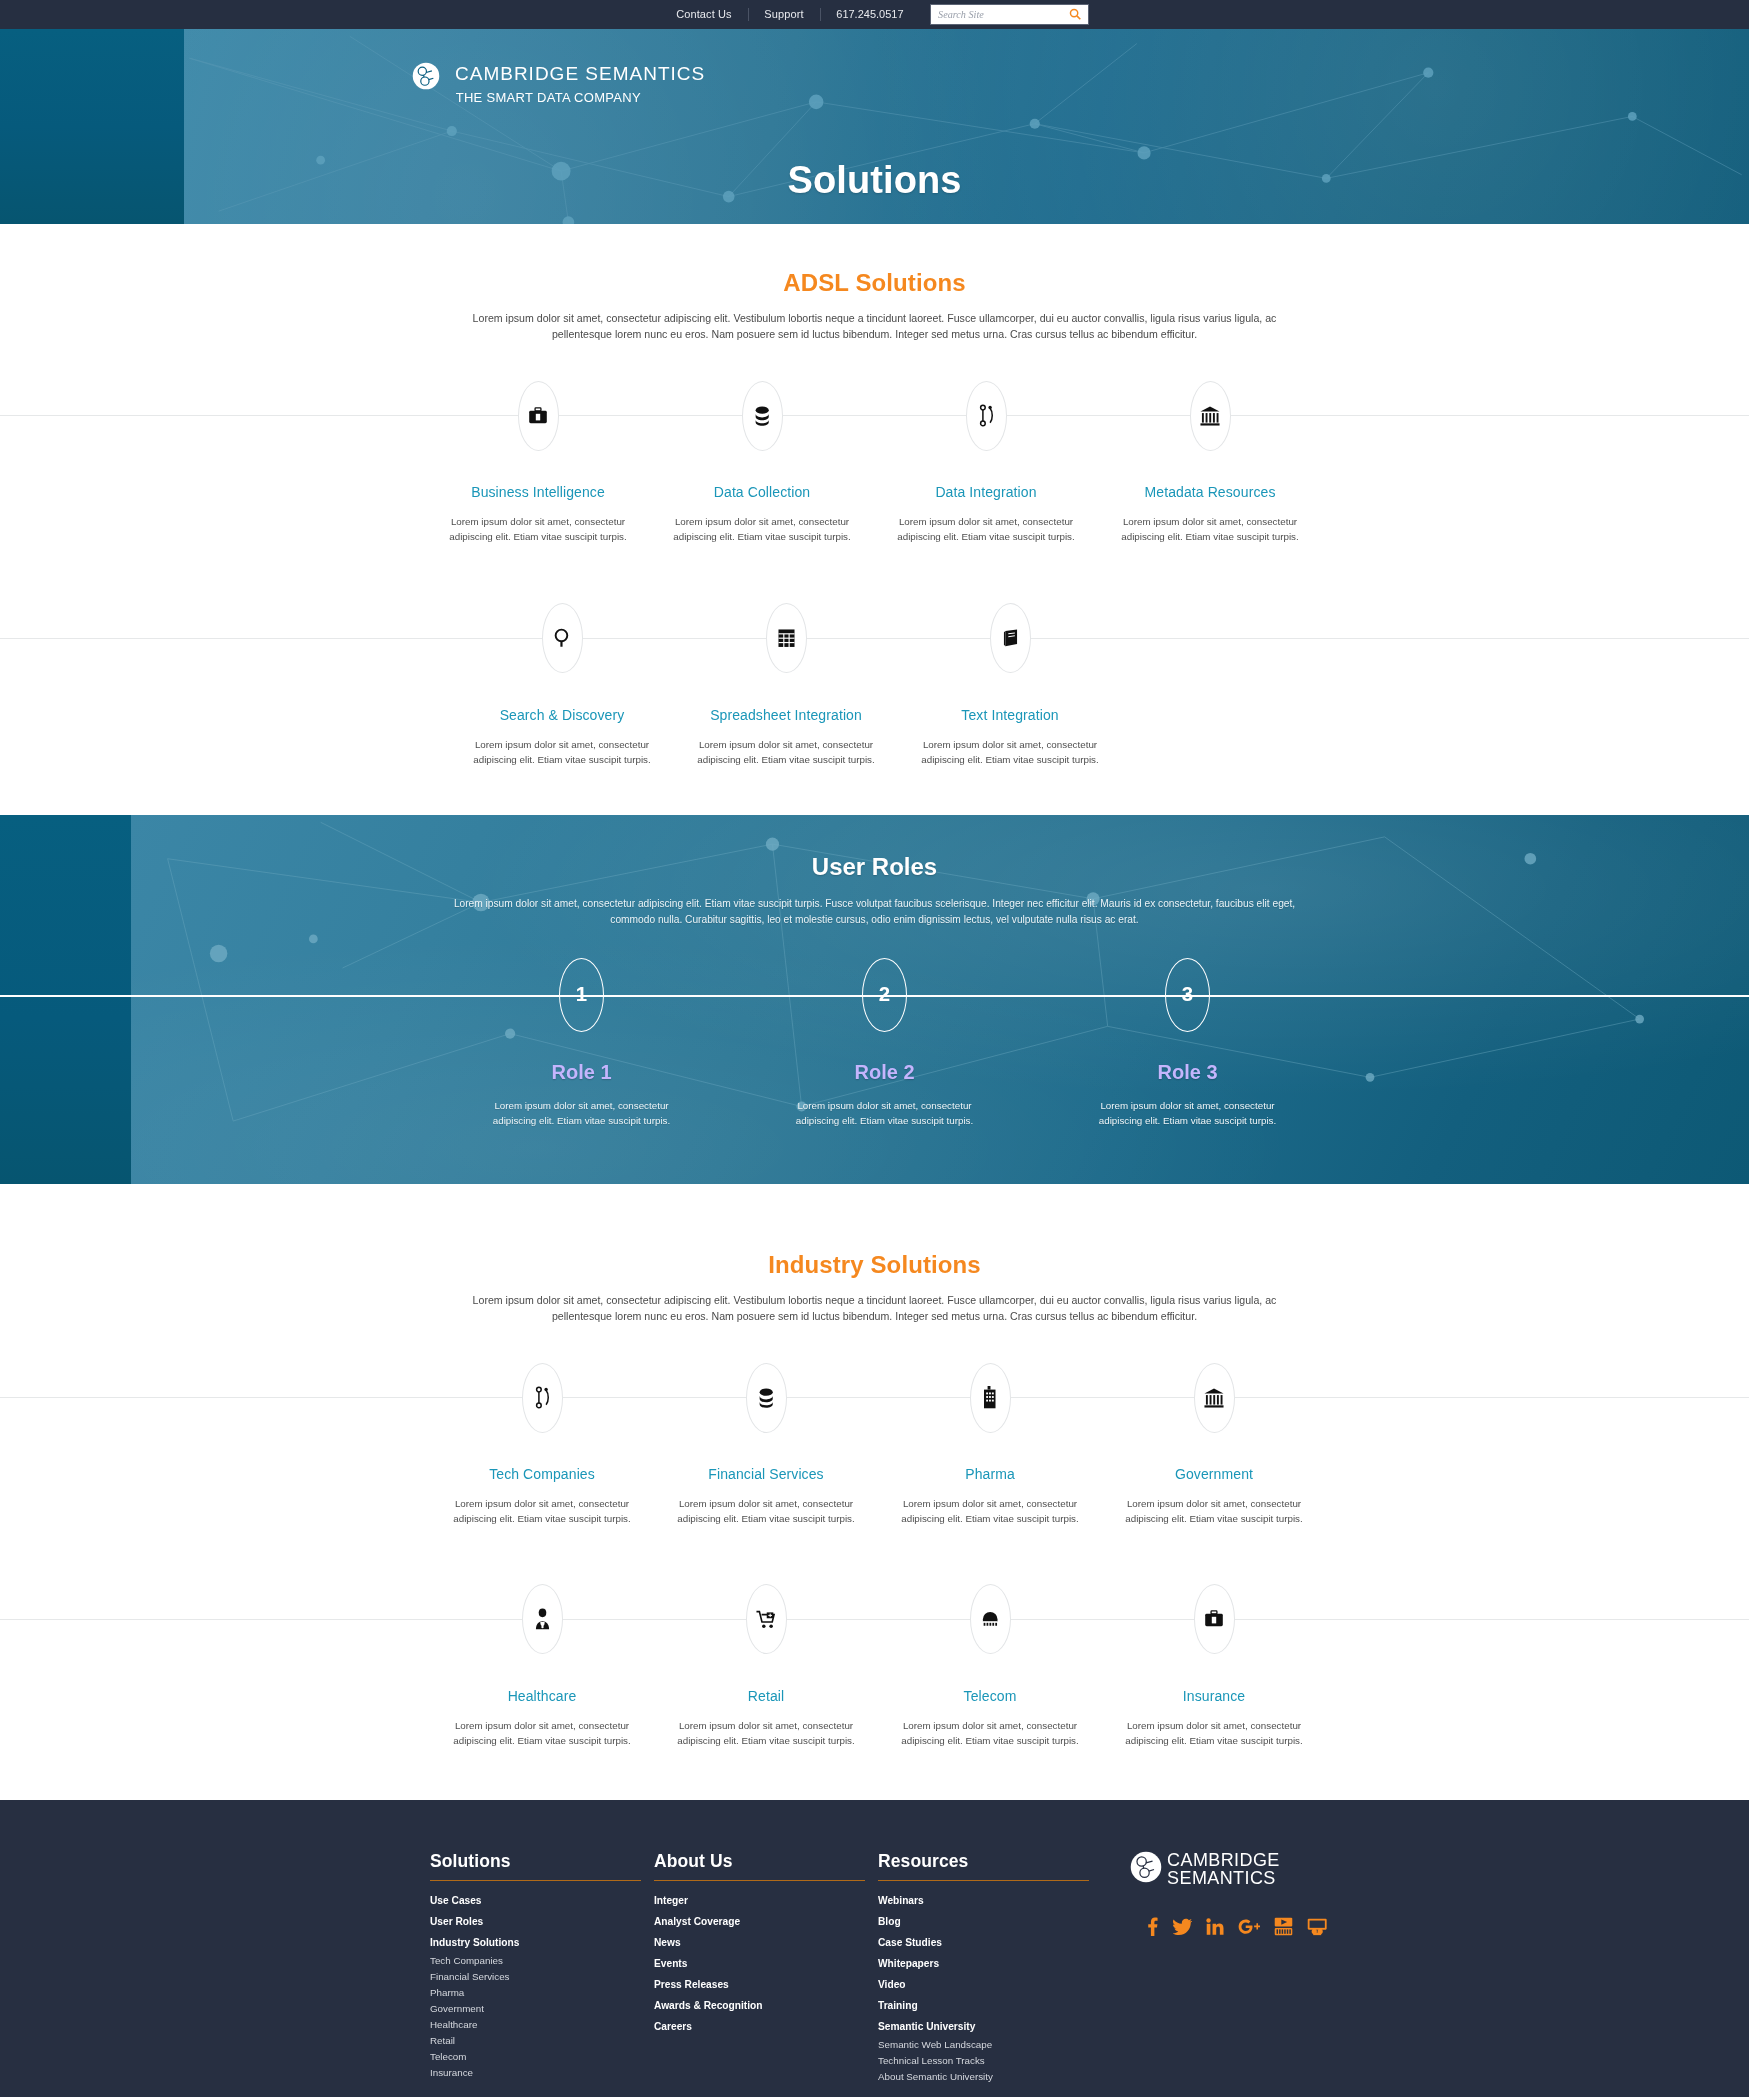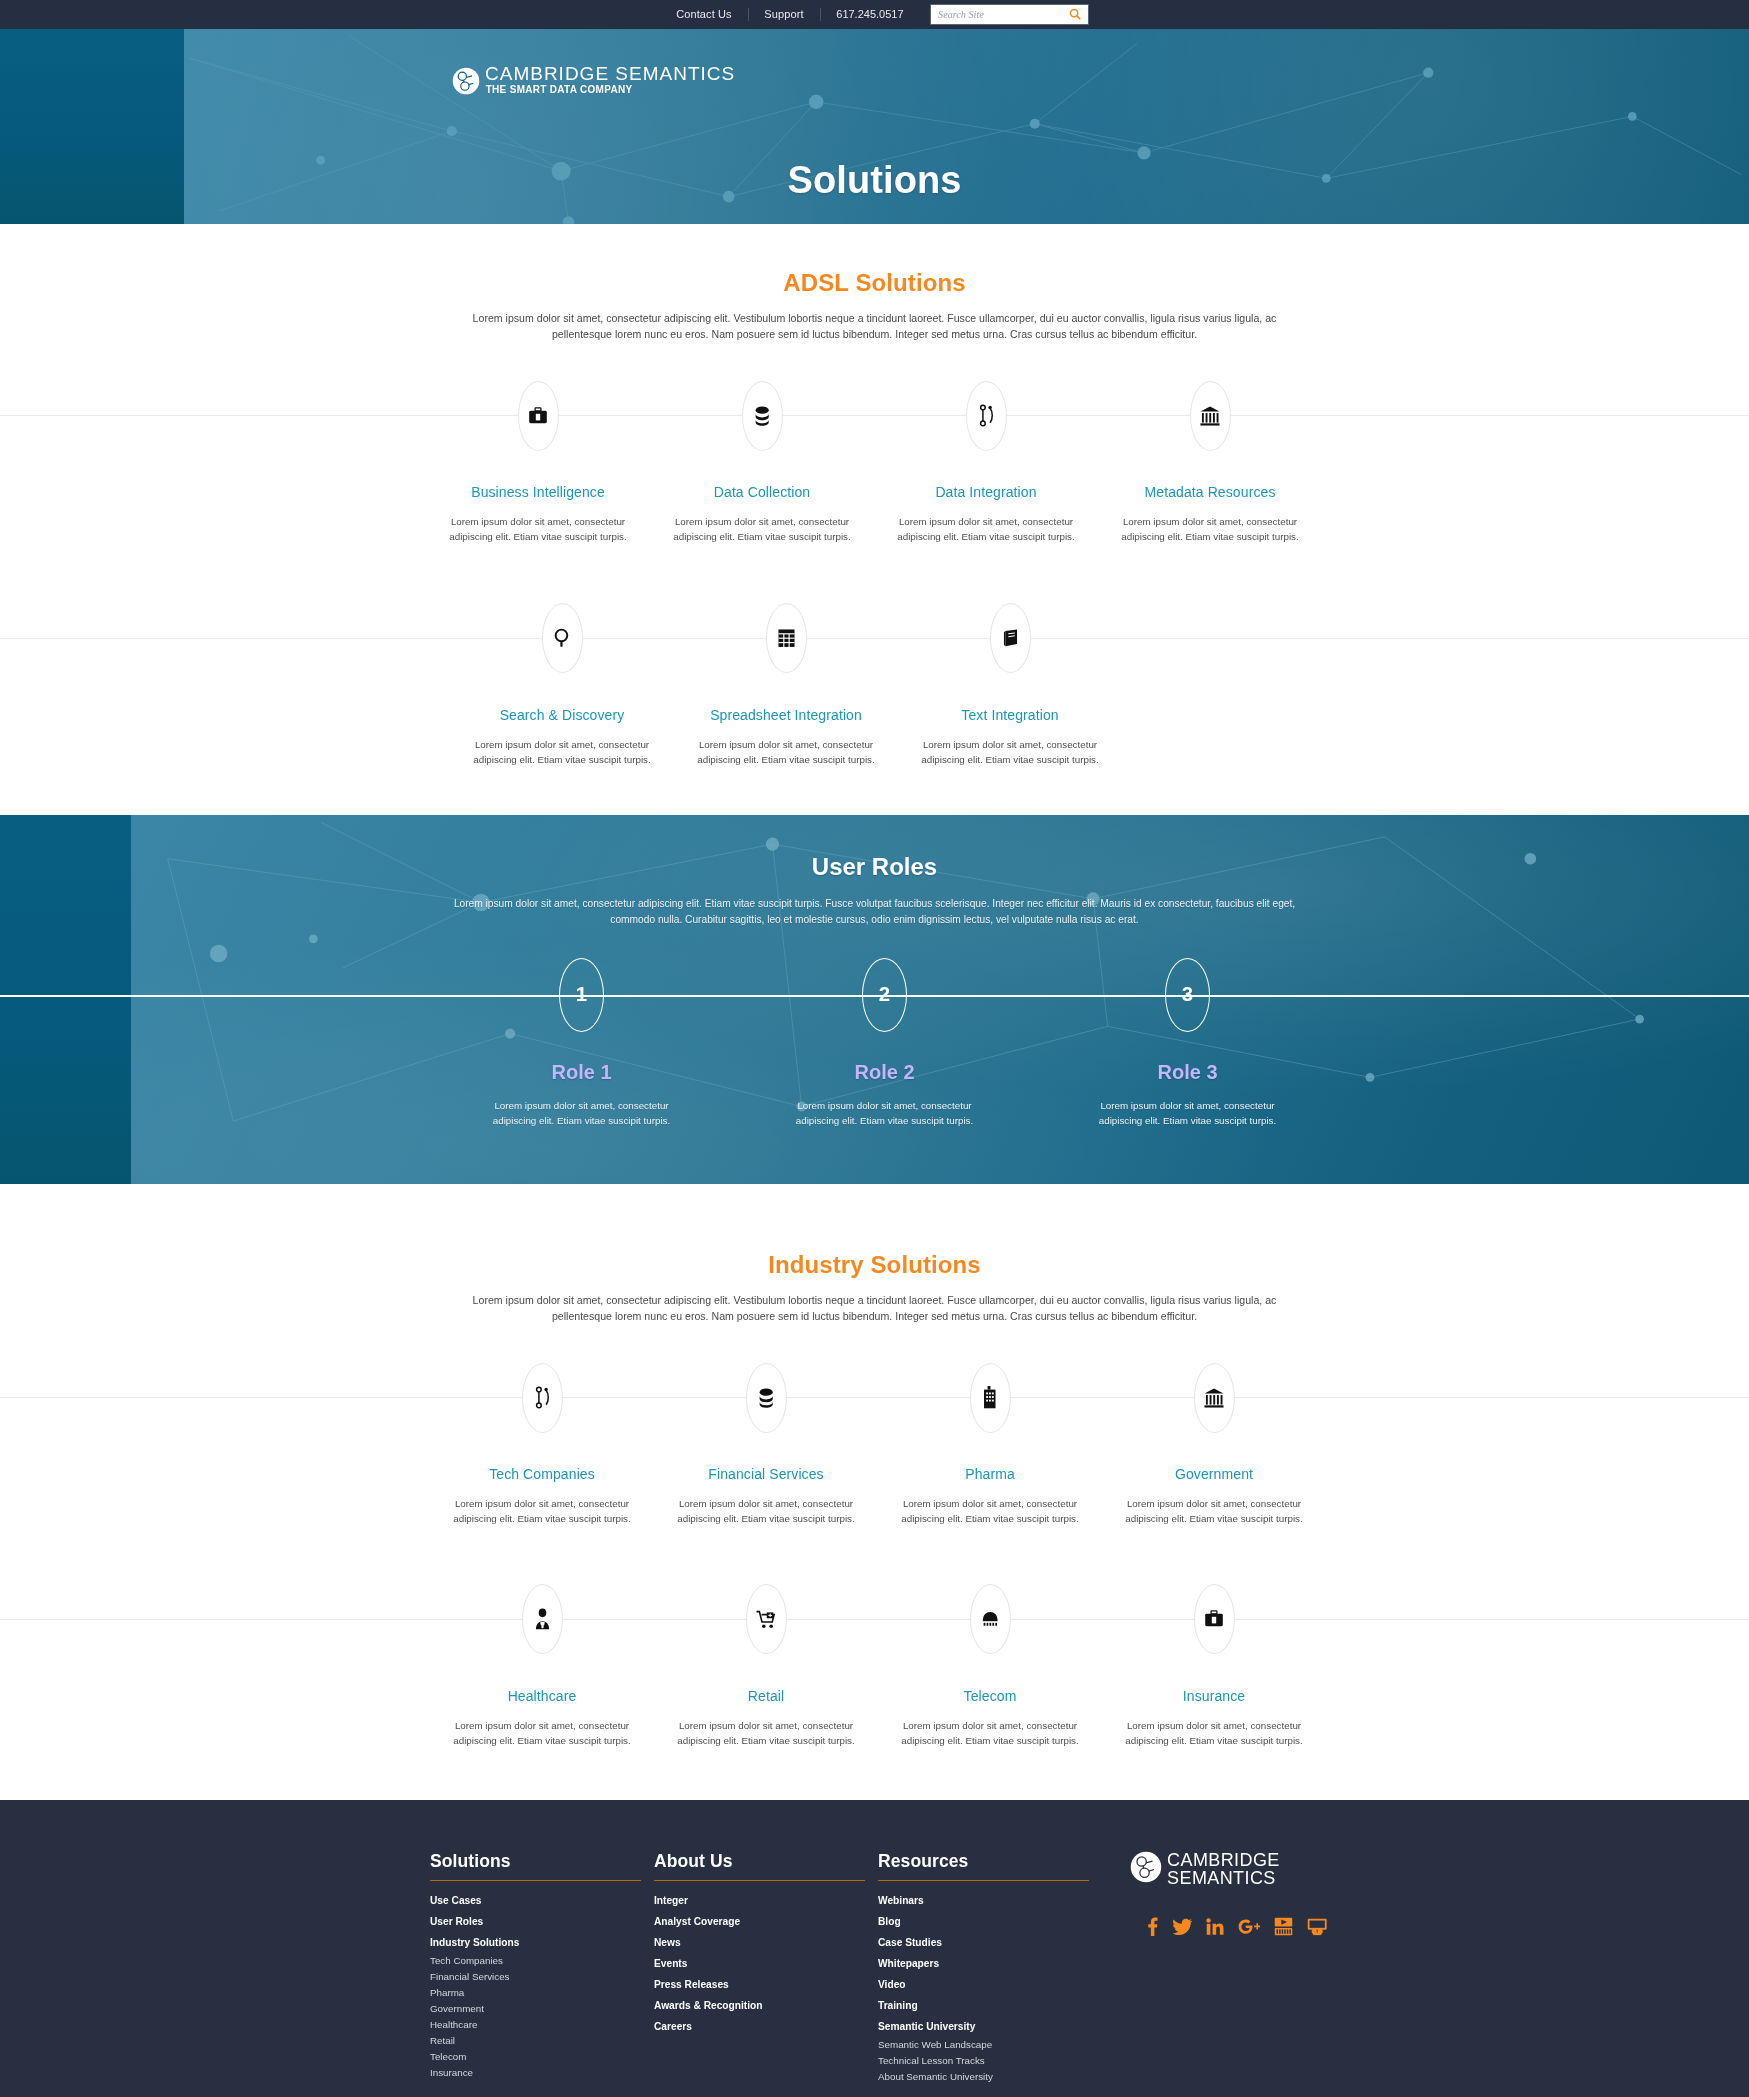--- a/index.html
+++ b/index.html
@@ -80,33 +80,33 @@
   .hero-left-band {
     position: absolute; left: 0; top: 0; width: 184px; height: 100%;
     background: linear-gradient(180deg, #075f80 0%, #065a7c 50%, #065570 100%);
   }
   .hero-nav {
     position: absolute; left: 0; top: 0; width: 100%; height: 57px;
     display: flex; align-items: center;
     z-index: 10;
   }
   .logo {
-    position: absolute; left: 452px; top: 33px;
-    display: flex; align-items: flex-end; gap: 5px;
+    position: absolute; left: 412px; top: 33px;
+    display: flex; align-items: flex-start; gap: 15px;
   }
   .logo-mark { width: 28px; height: 28px; }
   .logo-text { padding-top: 1.5px; }
   .logo-top {
     color: #fff; font-size: 19px; letter-spacing: 1px;
     font-family: "Liberation Sans", sans-serif; font-weight: 400;
     line-height: 19px;
   }
   .logo-sub {
-    color: #fff; font-size: 10px; font-weight: bold; letter-spacing: 0.3px;
-    margin-top: 1px; margin-left: 0.7px;
+    color: #fff; font-size: 13px; font-weight: normal; letter-spacing: 0.3px;
+    margin-top: 7px; margin-left: 0.7px;
   }
   .mainnav {
     position: absolute; left: 831px; top: 41px;
     display: flex; align-items: center; gap: 0;
   }
   .mainnav a {
     color: #fff; font-size: 12px; text-decoration: none;
     letter-spacing: 0.2px; padding: 0 10.2px;
     display: flex; align-items: center; gap: 4.4px;
     white-space: nowrap;

